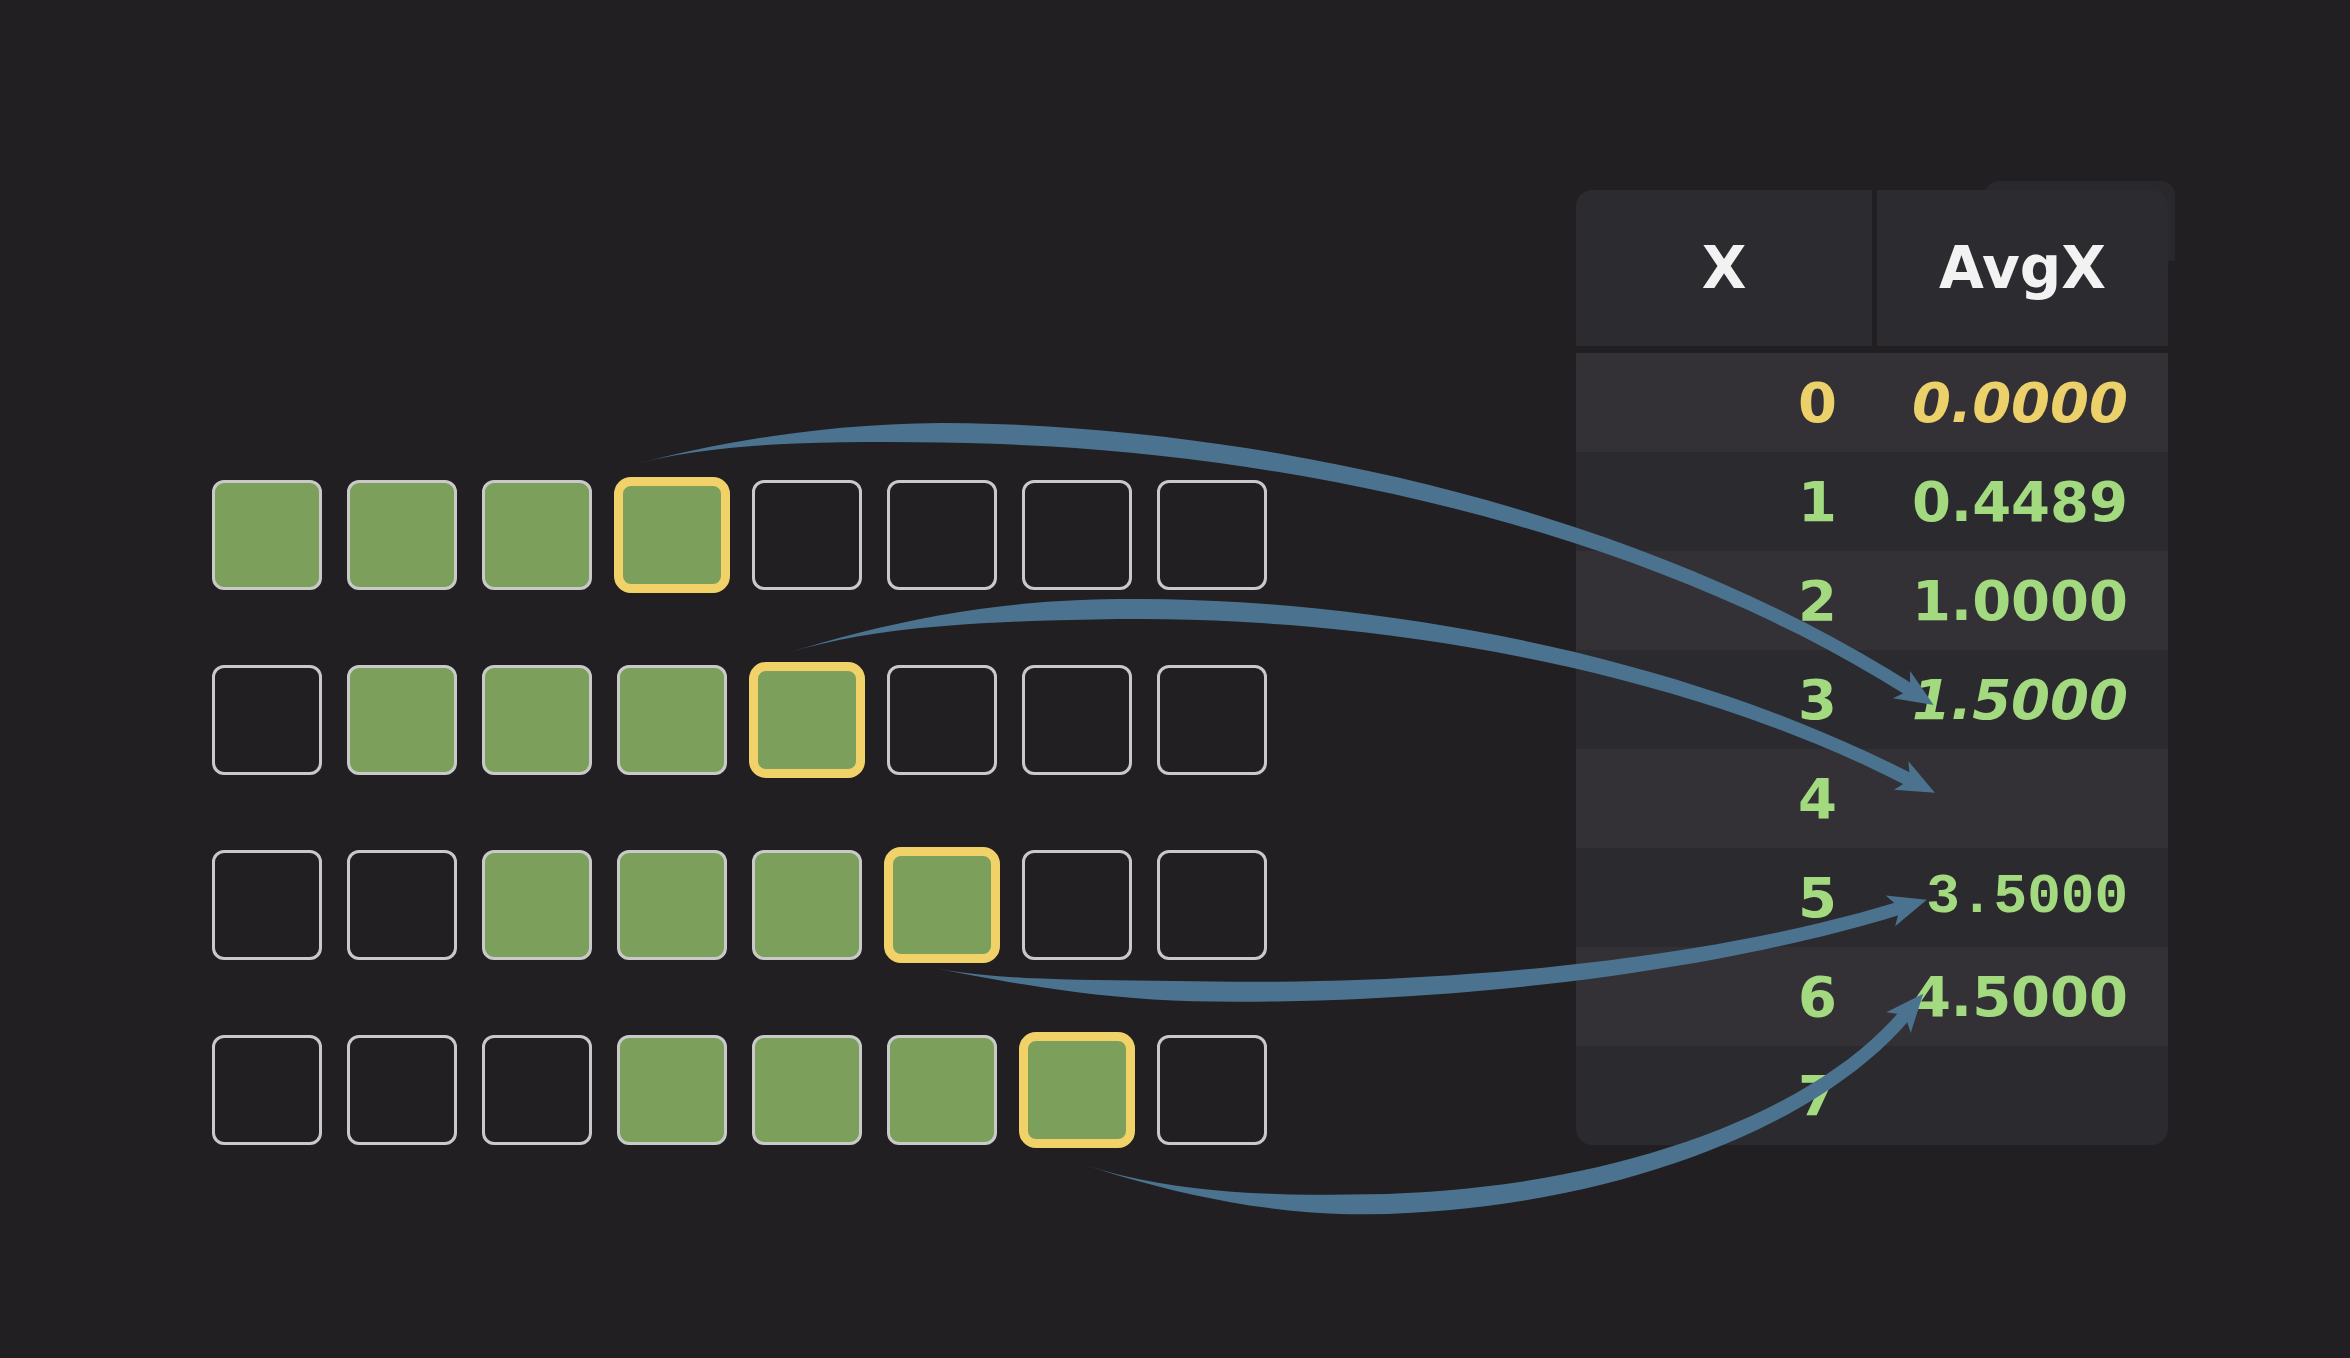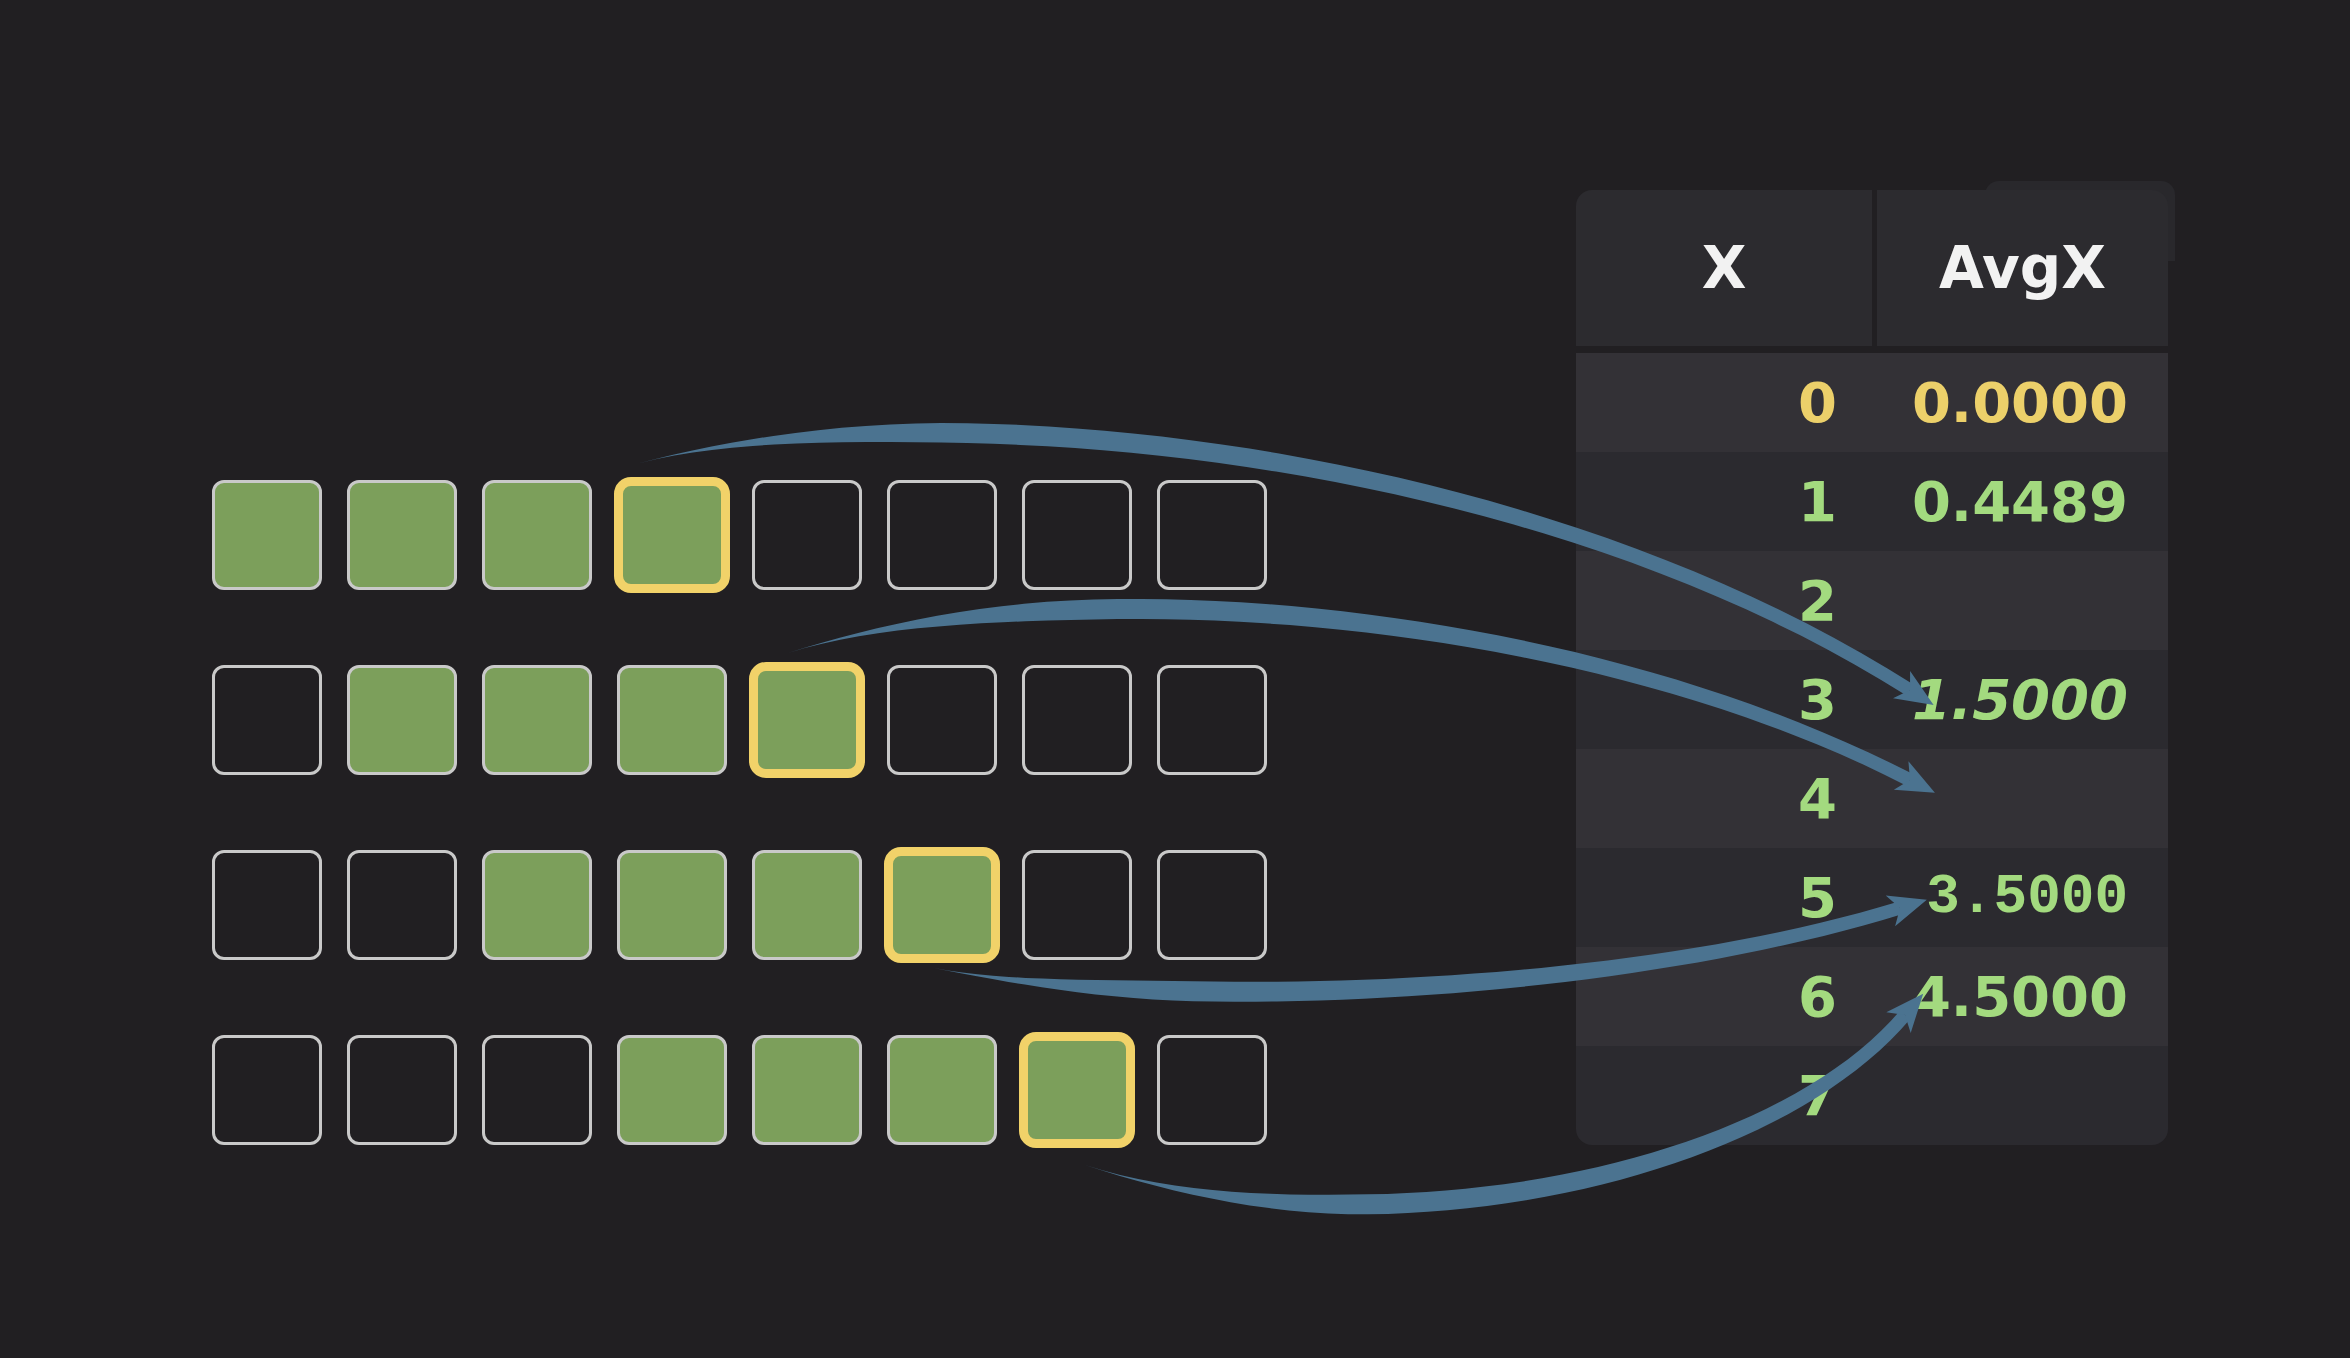--- a/index.html
+++ b/index.html
@@ -119,28 +119,29 @@
     </div>
 
   <div id="avg-table">
     <div class="thead">
       <div class="th th-x">X</div>
       <div class="th th-avg">AvgX</div>
     </div>
     <div class="tbody">
         <div class="trow even">
           <div class="td td-x" style="color: rgb(236, 208, 106);">0</div>
-          <div class="td td-avg" style="color: rgb(236, 208, 106);">0.0000</div>
+          <div class="td td-avg" style="color: rgb(236, 208, 106); font-style: italic;">0.0000</div>
         </div>
         <div class="trow odd">
           <div class="td td-x" style="color: rgb(163, 218, 127);">1</div>
           <div class="td td-avg" style="color: rgb(163, 218, 127);">0.4489</div>
         </div>
         <div class="trow even">
           <div class="td td-x" style="color: rgb(163, 218, 127);">2</div>
+          <div class="td td-avg" style="color: rgb(163, 218, 127);">1.0000</div>
         </div>
         <div class="trow odd">
           <div class="td td-x" style="color: rgb(163, 218, 127);">3</div>
           <div class="td td-avg" style="color: rgb(163, 218, 127); font-style: italic;">1.5000</div>
         </div>
         <div class="trow even">
           <div class="td td-x" style="color: rgb(163, 218, 127);">4</div>
         </div>
         <div class="trow odd">
           <div class="td td-x" style="color: rgb(163, 218, 127);">5</div>

